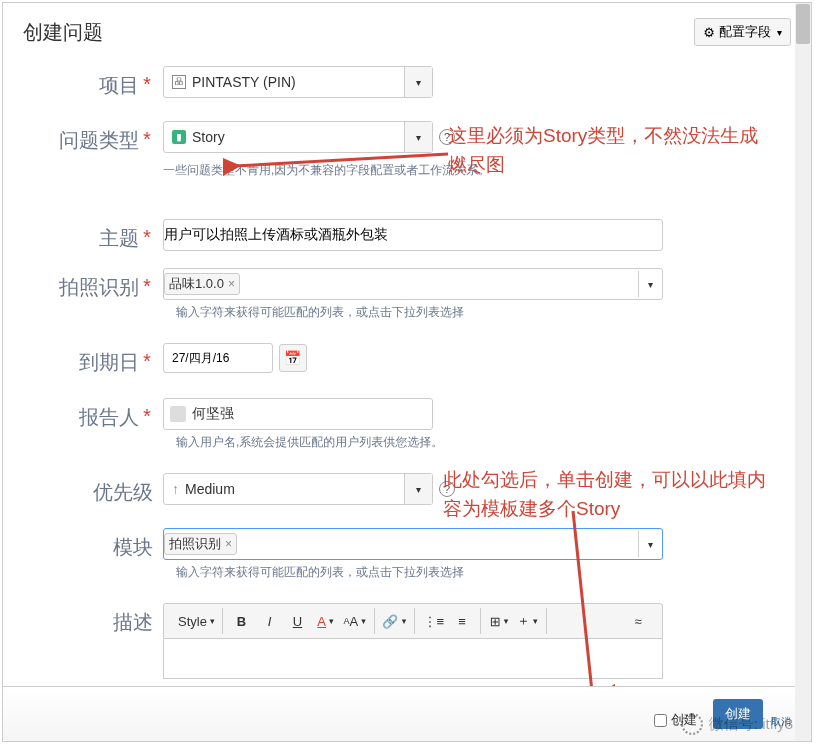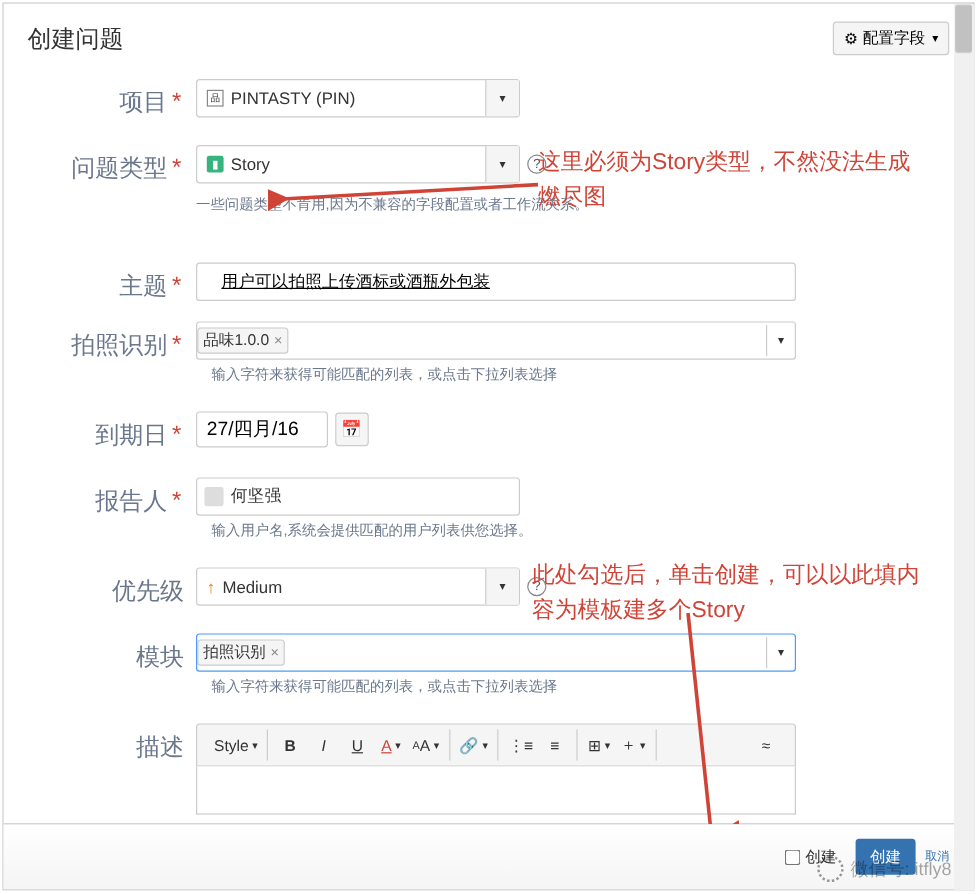--- a/index.html
+++ b/index.html
@@ -15,43 +15,43 @@
 .form-label .req { color: #d04437; margin-left: 2px; }
 .form-field { flex: 1; }
 .select-box { display: flex; align-items: stretch; border: 1px solid #ccc; border-radius: 3px; background: #fff; height: 32px; }
 .select-box.w270 { width: 270px; }
 .select-main { flex: 1; display: flex; align-items: center; padding: 0 8px; gap: 6px; }
 .select-dd { width: 28px; border-left: 1px solid #ccc; display: flex; align-items: center; justify-content: center; background: #f5f5f5; cursor: pointer; }
 .select-dd:after { content: "▾"; font-size: 10px; color: #333; }
 .help-icon { width: 16px; height: 16px; border: 1px solid #888; border-radius: 50%; display: inline-flex; align-items: center; justify-content: center; font-size: 11px; color: #555; margin-left: 6px; margin-top: 8px; cursor: pointer; }
 .hint { font-size: 12px; color: #6b778c; margin-top: 4px; margin-left: 140px; }
 .hint.tight { margin-left: 13px; }
-.text-input { border: 1px solid #ccc; border-radius: 3px; height: 32px; padding: 0 20px; width: 500px; font-size: 14px; text-decoration: underline; }
+.text-input { border: 1px solid #ccc; border-radius: 3px; height: 32px; padding: 0 0; width: 500px; font-size: 14px; }
 .text-input.wfull { width: 500px; }
 .tag-box { border: 1px solid #ccc; border-radius: 3px; min-height: 32px; display: flex; align-items: center; padding: 2px 0; }
 .tag-box.wfull { width: 500px; }
 .tag-box.blue { border-color: #4c9aff; }
 .tag { display: inline-flex; align-items: center; border: 1px solid #ccc; border-radius: 3px; padding: 1px 4px; font-size: 13px; background: #f5f5f5; gap: 4px; }
 .tag .x { color: #888; cursor: pointer; font-size: 12px; }
 .tag-dd { width: 24px; align-self: stretch; margin-left: auto; display: flex; align-items: center; justify-content: center; cursor: pointer; border-left: 1px solid #ccc; }
 .tag-dd:after { content: "▾"; font-size: 10px; }
 .date-wrap { display: flex; align-items: center; gap: 6px; }
-.date-input { border: 1px solid #ccc; border-radius: 3px; height: 30px; padding: 0 8px; width: 110px; font-size: 16px; }
+.date-input { border: 1px solid #ccc; border-radius: 3px; height: 30px; padding: 0 8px; width: 110px; font-size: 12px; }
 .cal-btn { width: 28px; height: 28px; border: 1px solid #ccc; border-radius: 3px; background: #f5f5f5; display: flex; align-items: center; justify-content: center; cursor: pointer; font-size: 14px; }
 .user-box { display: flex; align-items: center; gap: 6px; border: 1px solid #ccc; border-radius: 3px; height: 32px; padding: 0 6px; width: 270px; }
 .avatar { width: 16px; height: 16px; background: #ddd; border-radius: 2px; display: inline-block; }
 .prio-icon { color: #e67e22; font-weight: bold; }
 .section-gap { height: 30px; }
 .toolbar { border: 1px solid #ccc; border-radius: 3px 3px 0 0; background: #f5f5f5; display: flex; align-items: center; padding: 4px 6px; gap: 0; flex-wrap: wrap; width: 500px; }
 .tb-group { display: flex; border-right: 1px solid #ccc; padding: 0 4px; }
 .tb-group:last-child { border-right: none; margin-left: auto; }
 .tb-btn { min-width: 28px; height: 26px; display: flex; align-items: center; justify-content: center; cursor: pointer; font-size: 13px; padding: 0 4px; }
 .tb-btn.dd:after { content: "▾"; font-size: 9px; margin-left: 3px; }
 .editor-area { border: 1px solid #ccc; border-top: none; height: 40px; width: 500px; background: #fff; }
-.dialog-footer { border-top: 1px solid #ccc; padding: 12px 20px; display: flex; align-items: center; justify-content: flex-end; gap: 8px; background: linear-gradient(#fff, #f5f5f5); }
+.dialog-footer { border-top: 1px solid #ccc; padding: 12px 20px; display: flex; align-items: flex-end; justify-content: flex-end; gap: 8px; background: linear-gradient(#fff, #f5f5f5); }
 .footer-check { display: flex; align-items: center; gap: 4px; margin-right: 8px; font-size: 13px; }
 .btn-primary { background: #3572b0; color: #fff; border: none; padding: 6px 12px; border-radius: 3px; cursor: pointer; font-size: 13px; }
 .btn-link { background: none; border: none; color: #3572b0; cursor: pointer; font-size: 10px; }
 .annotation { position: absolute; color: #d04437; font-size: 19px; font-weight: normal; line-height: 1.5; pointer-events: none; z-index: 10; }
 .arrow-svg { position: absolute; pointer-events: none; z-index: 9; }
 .proj-icon { width: 14px; height: 14px; display: inline-block; background: #fff; border: 1px solid #888; font-size: 8px; line-height: 12px; text-align: center; color: #333; }
 .story-icon { width: 14px; height: 14px; background: #36b37e; color: #fff; display: inline-flex; align-items: center; justify-content: center; font-size: 9px; font-weight: bold; border-radius: 2px; }
 .scrollbar-track { position: absolute; right: 0; top: 0; bottom: 0; width: 16px; background: #f0f0f0; }
 .scrollbar-thumb { position: absolute; right: 1px; top: 1px; width: 14px; height: 40px; background: #c1c1c1; border-radius: 2px; }
 .watermark { position: absolute; right: 24px; bottom: 10px; font-size: 15px; color: rgba(0,0,0,0.35); z-index: 20; pointer-events: none; display: flex; align-items: center; gap: 6px; }

